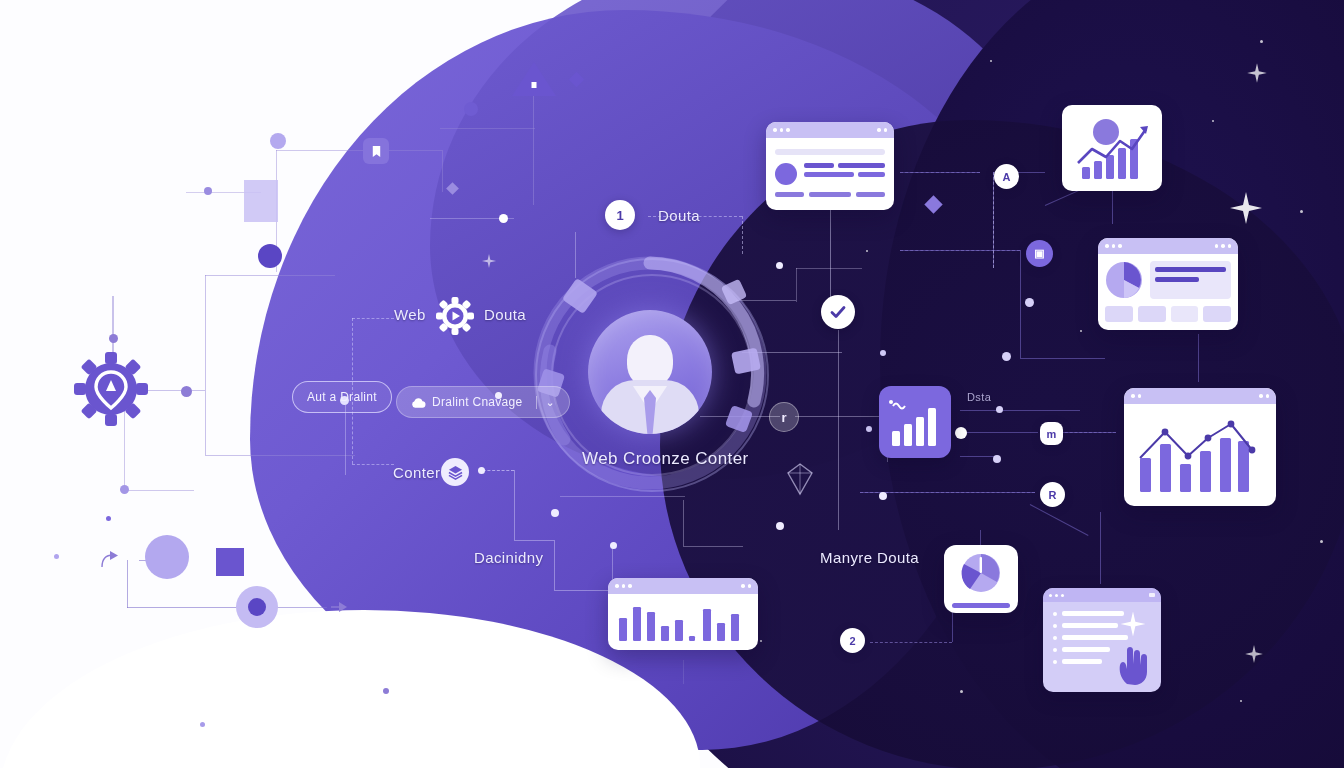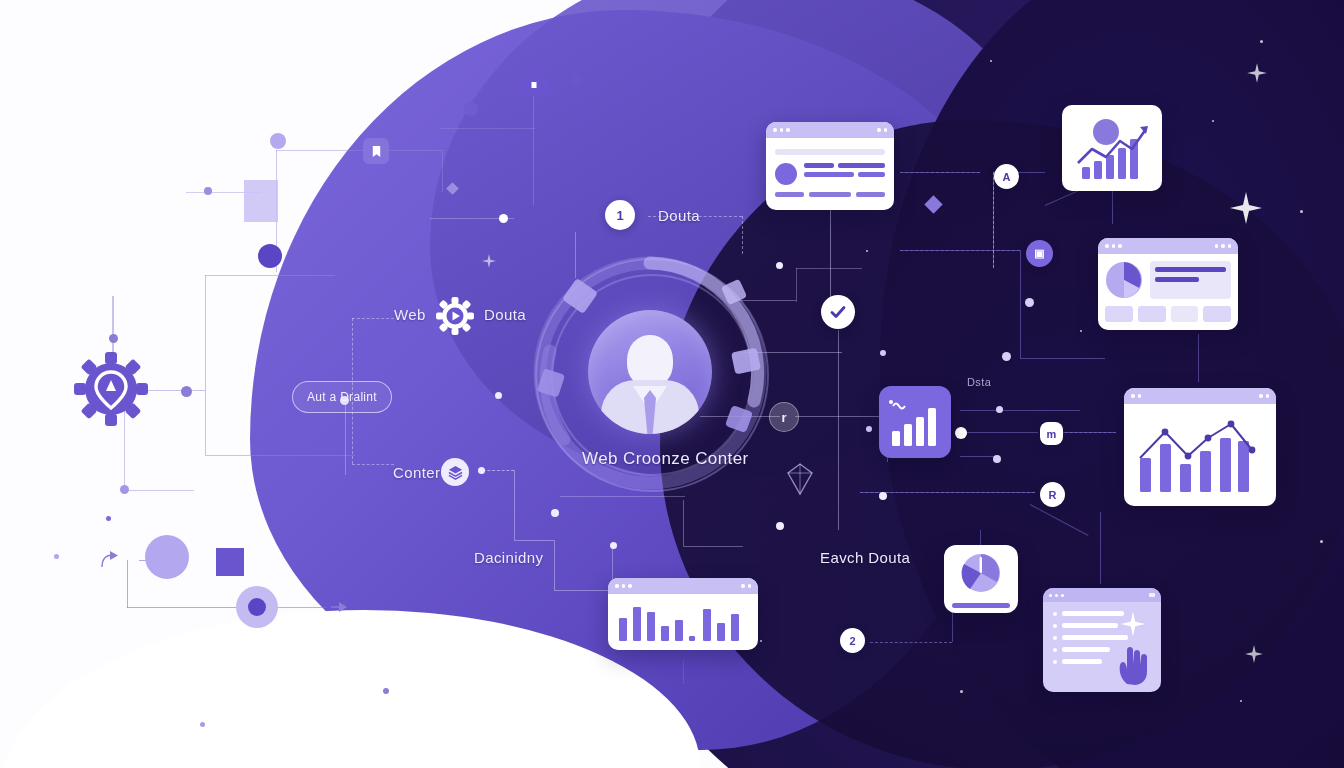--- a/index.html
+++ b/index.html
@@ -350,25 +350,34 @@
   <div class="lbl" style="left:393px;top:464px;">Conter</div>
   <div class="abs" style="left:441px;top:458px;width:28px;height:28px;border-radius:50%;background:#efecfe;display:flex;align-items:center;justify-content:center;">
     <svg width="15" height="15" viewBox="0 0 16 16">
       <path d="M8 1 L15 5 L8 9 L1 5 Z" fill="#6a55cf"></path>
       <path d="M1 8 L8 12 L15 8" fill="none" stroke="#6a55cf" stroke-width="1.6"></path>
       <path d="M1 11 L8 15 L15 11" fill="none" stroke="#6a55cf" stroke-width="1.6"></path>
     </svg>
   </div>
 
   <div class="lbl" style="left:474px;top:549px;">Dacinidny</div>
-  <div class="lbl" style="left:820px;top:549px;">Eavch Douta</div>
-  <div class="lbl small" style="left:967px;top:376px;">Dsta</div>
+  <div class="lbl" style="left:820px;top:549px;">Manyre Douta</div>
+  <div class="lbl small" style="left:967px;top:391px;">Dsta</div>
 
   <div class="pill outline" style="left:292px;top:381px;">
     <span>Aut a Dralint</span>
+  </div>
+  <div class="pill solid" style="left:396px;top:386px;">
+    <span class="abs" style="position:relative;width:14px;height:13px;">
+      <svg width="15" height="13" viewBox="0 0 16 13">
+          <path d="M4.4 12h7.4a3.4 3.4 0 0 0 .5-6.8A4.6 4.6 0 0 0 3.6 5.2 3.5 3.5 0 0 0 4.4 12Z" fill="#ffffff"></path>
+        </svg>
+    </span>
+    <span>Dralint Cnavage</span>
+    <span class="caret">⌄</span>
   </div>
 
   <div class="checkbadge" style="left:821px;top:295px;">
     <svg width="18" height="18" viewBox="0 0 18 18">
       <path d="M3 9.5 L7 13.5 L15 4.5" fill="none" stroke="#4b3aa8" stroke-width="2.8" stroke-linecap="round" stroke-linejoin="round"></path>
     </svg>
   </div>
 
   <div class="badge" style="left:769px;top:402px;width:28px;height:28px;background:rgba(255,255,255,.22);color:#efeaff;border:1px solid rgba(255,255,255,.35);box-shadow:none;">r</div>
 

